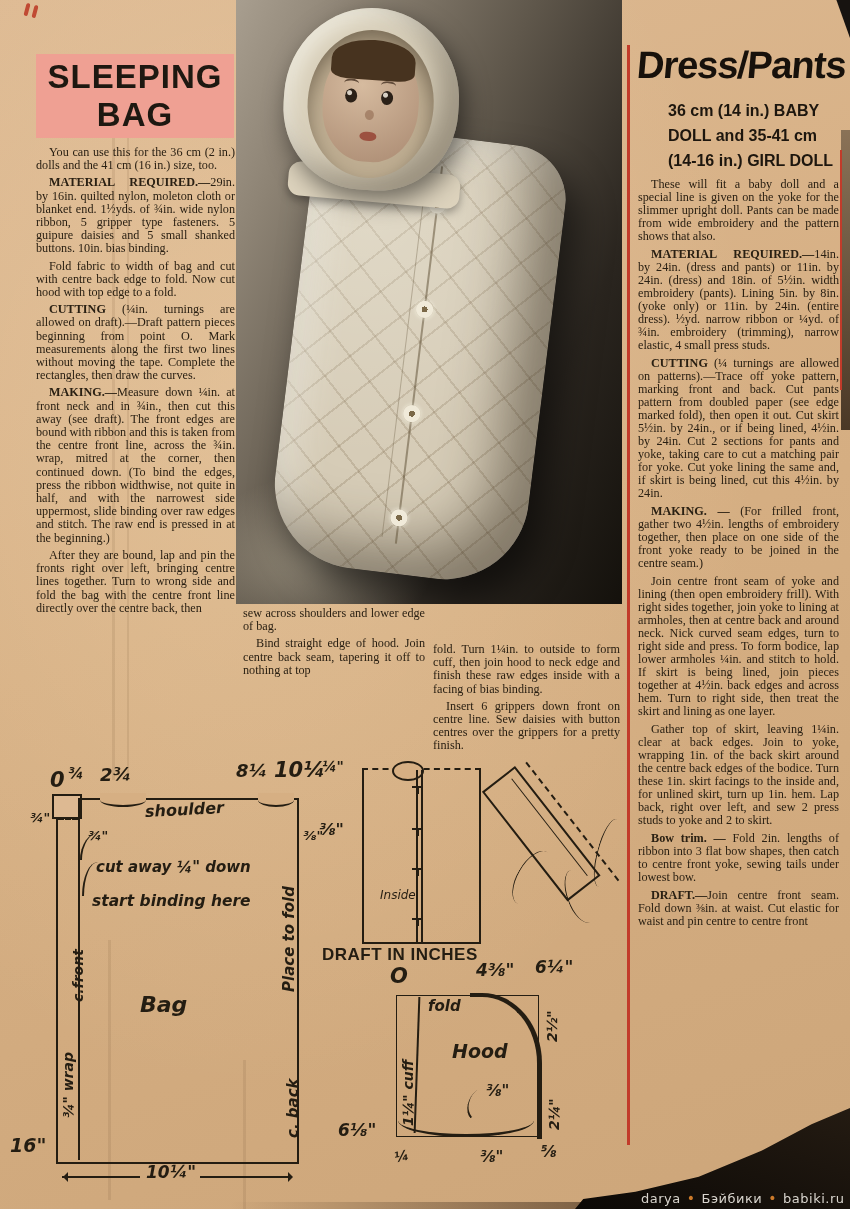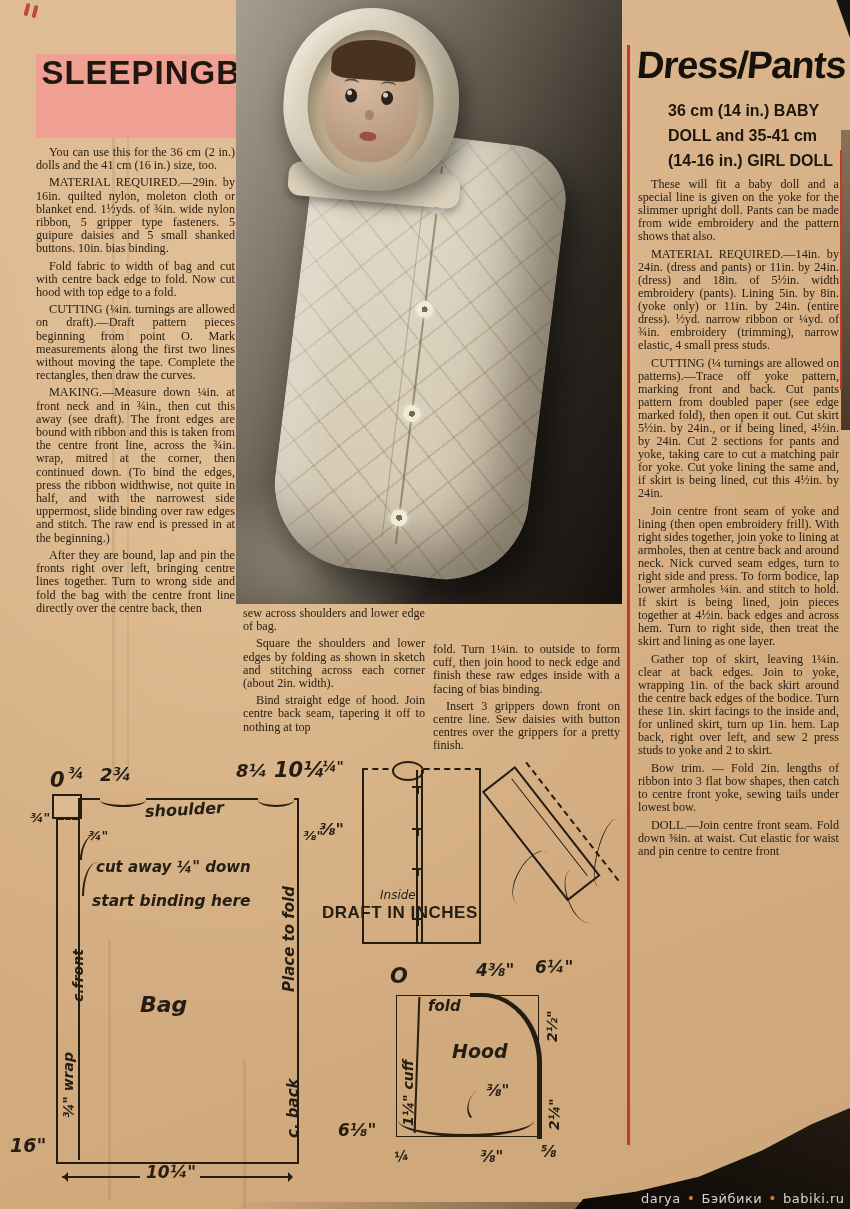--- a/index.html
+++ b/index.html
@@ -6,28 +6,28 @@
   .page{position:relative;width:850px;height:1209px;overflow:hidden;
         background:
           radial-gradient(ellipse at 30% 35%, rgba(255,235,200,0.25), transparent 60%),
           linear-gradient(160deg,#ddb992 0%, #d6af83 45%, #cda67a 100%);
         font-family:"Liberation Serif", serif;}
   .abs{position:absolute;}
   
   .crease{position:absolute;background:rgba(90,60,30,0.10);}
   
   .titleblock{left:36px;top:54px;width:198px;height:84px;background:#efa093;
-     display:flex;flex-direction:row;justify-content:center;padding-left:32px;}
+     display:flex;flex-direction:column;align-items:center;justify-content:center;}
   .titleblock span{font-family:"Liberation Sans",sans-serif;font-weight:bold;
      font-size:33px;line-height:38px;letter-spacing:1px;color:#1e1811;}
   
   .bodytext{color:#2a2013;}
   .bodytext p{margin:0 0 4px;text-indent:13px;text-align:justify;
      font-size:12.2px;line-height:13.2px;}
-  .bodytext b{font-weight:normal;}
+  .bodytext b{font-weight:bold;}
   .colL{left:36px;top:146px;width:199px;}
   .colM1{left:243px;top:607px;width:182px;}
   .colM2{left:433px;top:607px;width:187px;margin-top:36px;}
   .colR{left:638px;top:178px;width:201px;}
   .colR p{line-height:13px;margin-bottom:5px;}
   
   .redrule{left:627px;top:45px;width:3px;height:1100px;background:#c23b2a;}
   .dp-title{left:637px;top:44px;font-family:"Liberation Sans",sans-serif;
      font-weight:bold;font-size:38px;color:#17110b;transform:skewX(-5deg);letter-spacing:-1px;}
   .dp-sub{left:668px;top:98px;width:200px;font-family:"Liberation Sans",sans-serif;
@@ -101,21 +101,21 @@
   .neckbump{position:absolute;left:28px;top:-9px;width:28px;height:16px;background:#d6af83;
      border:2px solid #241d12;border-radius:50%;}
   
   .corner-sk{left:497px;top:758px;width:125px;height:185px;}
   .csk-rect{position:absolute;left:18px;top:8px;width:135px;height:38px;
      border:2.5px solid #241d12;transform:rotate(52deg);transform-origin:0 0;}
   .csk-inner{position:absolute;left:6px;top:8px;width:123px;height:0;border-top:1.5px solid #241d12;}
   .csk-dash{position:absolute;left:2px;top:-14px;width:150px;height:0;
      border-top:2px dashed #241d12;}
   .csk-stray{position:absolute;border-left:1.5px solid #241d12;border-radius:50%;}
-  .draft-caption{left:322px;top:903px;font-family:"Liberation Sans",sans-serif;
+  .draft-caption{left:322px;top:945px;font-family:"Liberation Sans",sans-serif;
      font-weight:bold;font-size:17px;letter-spacing:0.5px;color:#241d12;text-align:right;}
   
   .hood-rect{left:396px;top:995px;width:141px;height:140px;border:1.5px solid #241d12;}
   .hood-curve{left:470px;top:993px;width:67px;height:142px;
      border-top:4.5px solid #241d12;border-right:5px solid #241d12;
      border-top-right-radius:60px 70px;}
   .hood-arc{left:398px;top:1108px;width:136px;height:26px;
      border-bottom:3.5px solid #241d12;
      border-bottom-left-radius:60% 20px;border-bottom-right-radius:60% 20px;}
   
@@ -185,43 +185,43 @@
           <div class="mouth"></div>
         </div>
       </div>
     </div>
   </div>
 
   <div class="abs bodytext colM1">
     <p>
         <span style="text-indent:0;display:block;">sew across shoulders and lower edge of bag.</span>
       </p>
-    <p><span>Square the shoulders and lower edges by folding as shown in sketch and stitching across each corner (about 2in. width).</span></p>
     <p><span>Bind straight edge of hood. Join centre back seam, tapering it off to nothing at top</span></p>
   </div>
   <div class="abs bodytext colM2">
     <p style="text-indent:0;"><span>fold. Turn 1¼in. to outside to form cuff, then join hood to neck edge and finish these raw edges inside with a facing of bias binding.</span></p>
-    <p><span>Insert 3 grippers down front on centre line. Sew daisies with button centres over the grippers for a pretty finish.</span></p>
+    <p><span>Insert 6 grippers down front on centre line. Sew daisies with button centres over the grippers for a pretty finish.</span></p>
   </div>
 
   <div class="abs redrule"></div>
   <div class="abs dp-title">Dress/Pants</div>
   <div class="abs dp-sub">
     <div>36 cm (14 in.) BABY</div>
     <div>DOLL and 35-41 cm</div>
     <div>(14-16 in.) GIRL DOLL</div>
   </div>
   <div class="abs bodytext colR">
     <p><b></b><span>These will fit a baby doll and a special line is given on the yoke for the slimmer upright doll. Pants can be made from wide embroidery and the pattern shows that also.</span></p>
     <p><b>MATERIAL REQUIRED.—</b><span>14in. by 24in. (dress and pants) or 11in. by 24in. (dress) and 18in. of 5½in. width embroidery (pants). Lining 5in. by 8in. (yoke only) or 11in. by 24in. (entire dress). ½yd. narrow ribbon or ¼yd. of ¾in. embroidery (trimming), narrow elastic, 4 small press studs.</span></p>
     <p><b>CUTTING</b><span> (¼ turnings are allowed on patterns).—Trace off yoke pattern, marking front and back. Cut pants pattern from doubled paper (see edge marked fold), then open it out. Cut skirt 5½in. by 24in., or if being lined, 4½in. by 24in. Cut 2 sections for pants and yoke, taking care to cut a matching pair for yoke. Cut yoke lining the same and, if skirt is being lined, cut this 4½in. by 24in.</span></p>
+    <p><b>MAKING. —</b><span> (For frilled front, gather two 4½in. lengths of embroidery together, then place on one side of the front yoke ready to be joined in the centre seam.)</span></p>
     <p><b></b><span>Join centre front seam of yoke and lining (then open embroidery frill). With right sides together, join yoke to lining at armholes, then at centre back and around neck. Nick curved seam edges, turn to right side and press. To form bodice, lap lower armholes ¼in. and stitch to hold. If skirt is being lined, join pieces together at 4½in. back edges and across hem. Turn to right side, then treat the skirt and lining as one layer.</span></p>
     <p><b></b><span>Gather top of skirt, leaving 1¼in. clear at back edges. Join to yoke, wrapping 1in. of the back skirt around the centre back edges of the bodice. Turn these 1in. skirt facings to the inside and, for unlined skirt, turn up 1in. hem. Lap back, right over left, and sew 2 press studs to yoke and 2 to skirt.</span></p>
     <p><b>Bow trim. —</b><span> Fold 2in. lengths of ribbon into 3 flat bow shapes, then catch to centre front yoke, sewing tails under lowest bow.</span></p>
-    <p><b>DOLL.—</b><span>Join centre front seam. Fold down ⅜in. at waist. Cut elastic for waist and pin centre to centre front</span></p>
+    <p><b>DRAFT.—</b><span>Join centre front seam. Fold down ⅜in. at waist. Cut elastic for waist and pin centre to centre front</span></p>
   </div>
 
   <div class="abs hand" style="left:50px;top:768px;font-size:21px;">0</div>
   <div class="abs hand" style="left:68px;top:764px;font-size:15px;">¾</div>
   <div class="abs hand" style="left:100px;top:764px;font-size:18px;">2¾</div>
   <div class="abs hand" style="left:236px;top:760px;font-size:18px;">8¼</div>
   <div class="abs hand" style="left:274px;top:758px;font-size:21px;">10¼</div>
 
   <div class="abs bag-rect"></div>
   <div class="abs shoulder-dip"></div>

